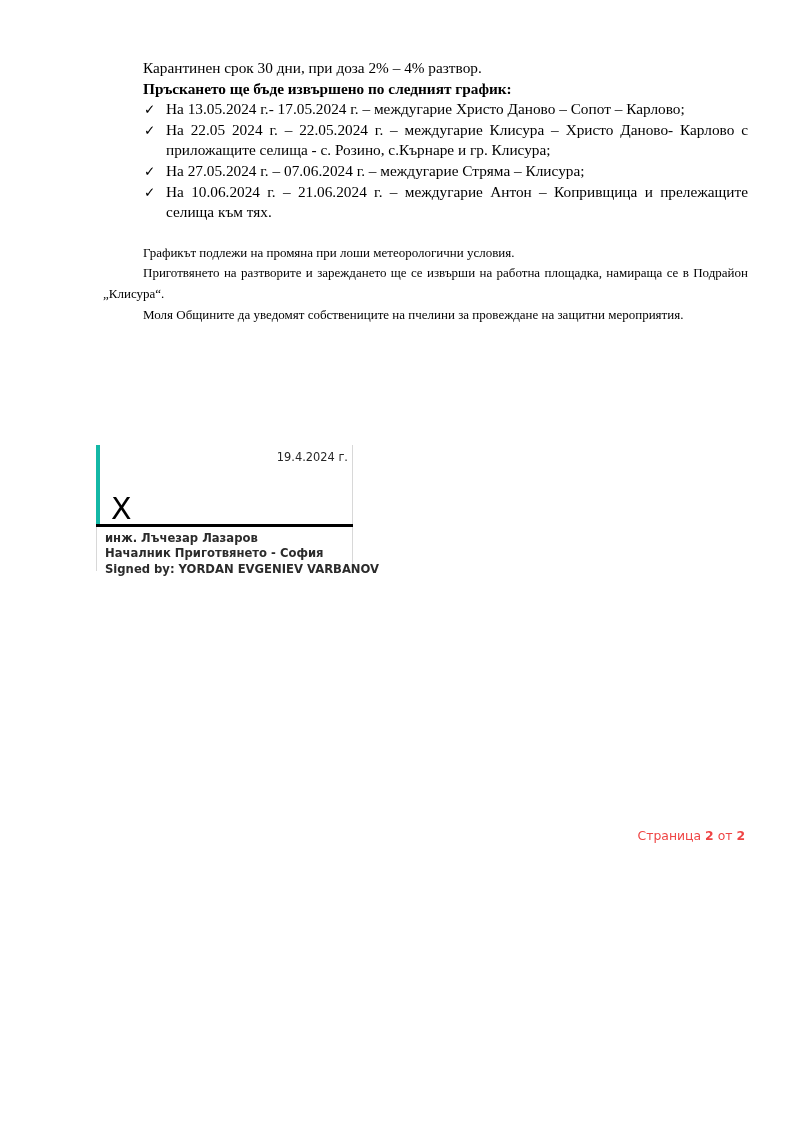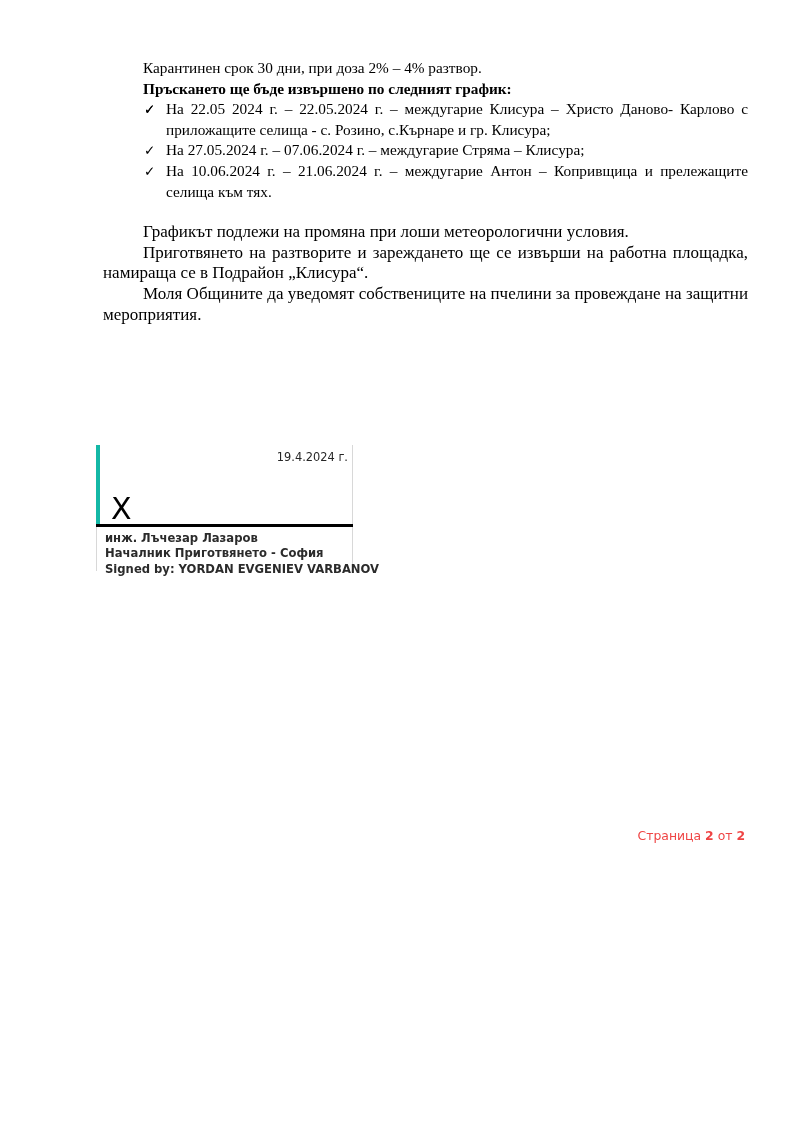--- a/index.html
+++ b/index.html
@@ -25,21 +25,21 @@
 
   
   .content {
     position: absolute;
     left: 103px;
     top: 58px;
     width: 645px;
   }
 
   .para {
-    font-size: 17px;
+    font-size: 13px;
     line-height: 20.6px;
     text-align: justify;
     margin: 0;
   }
 
   .para.indent {
     text-indent: 40px;
   }
 
   .line-plain {
@@ -168,20 +168,21 @@
 
   <div class="content">
 
     <div class="line-plain">Карантинен срок 30 дни, при доза 2% – 4% разтвор.</div>
 
     <div class="line-bold">Пръскането ще бъде извършено по следният график:</div>
 
     <ul class="check-list">
       <li class="check-item">
         <span class="tick">✓</span>
+        <span>На 13.05.2024 г.- 17.05.2024 г. – междугарие Христо Даново – Сопот – Карлово;</span>
       </li>
       <li class="check-item">
         <span class="tick">✓</span>
         <span>На 22.05 2024 г. – 22.05.2024 г. – междугарие Клисура – Христо Даново- Карлово с приложащите селища -  с. Розино, с.Кърнаре и гр. Клисура;</span>
       </li>
       <li class="check-item">
         <span class="tick">✓</span>
         <span>На 27.05.2024 г. – 07.06.2024 г. – междугарие Стряма – Клисура;</span>
       </li>
       <li class="check-item">

